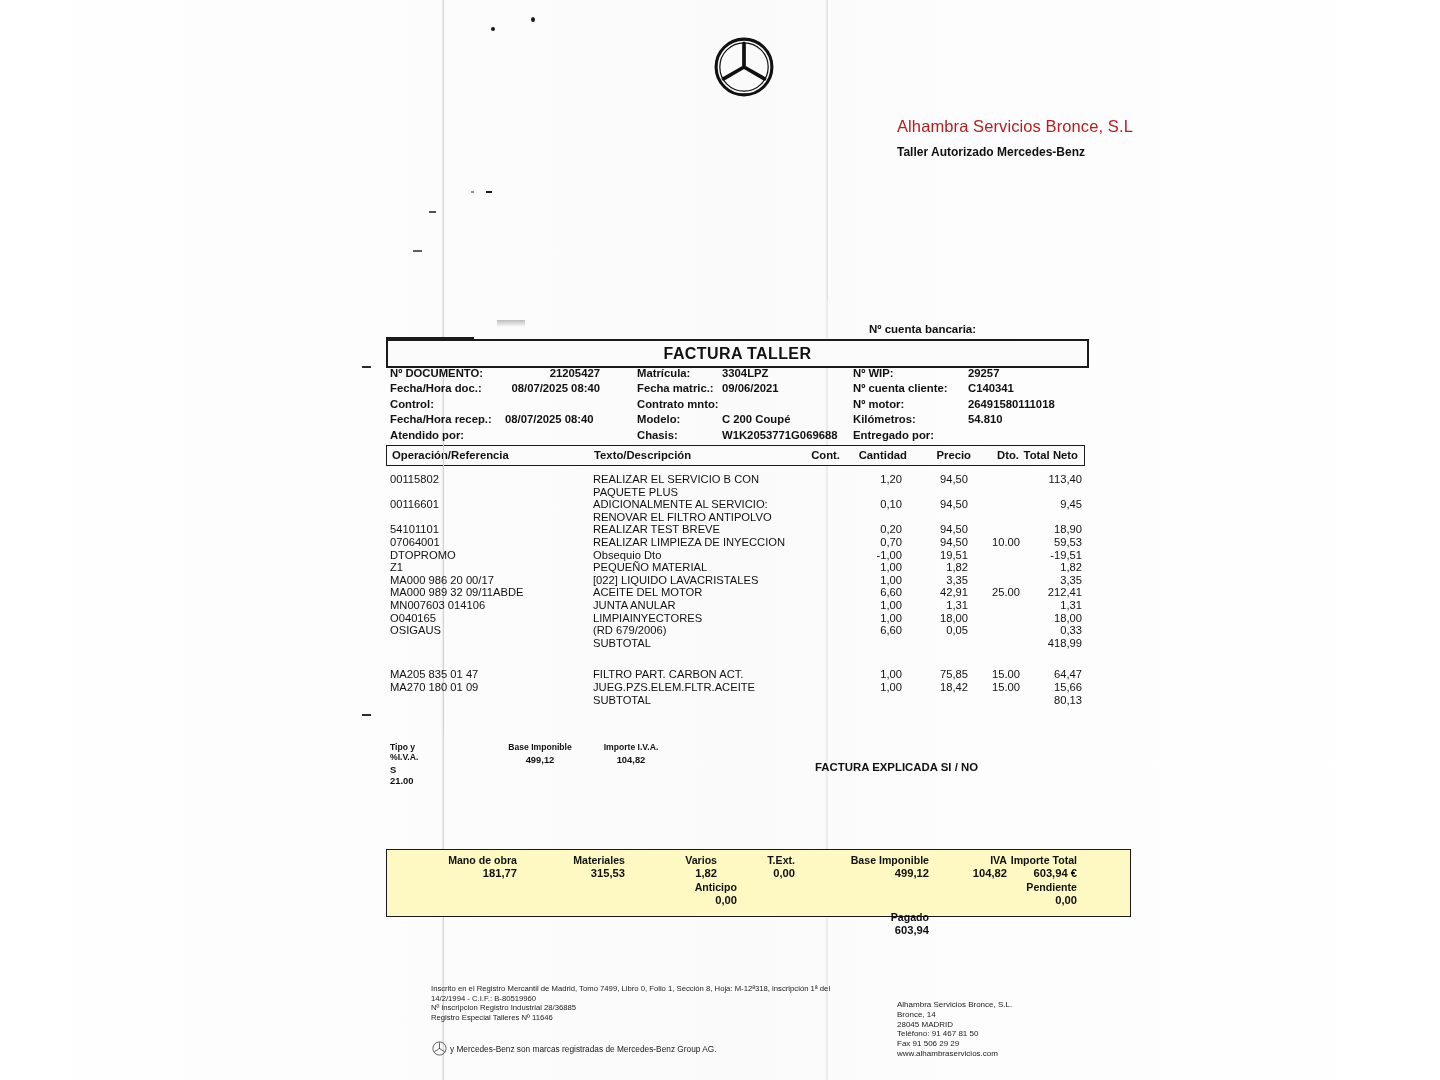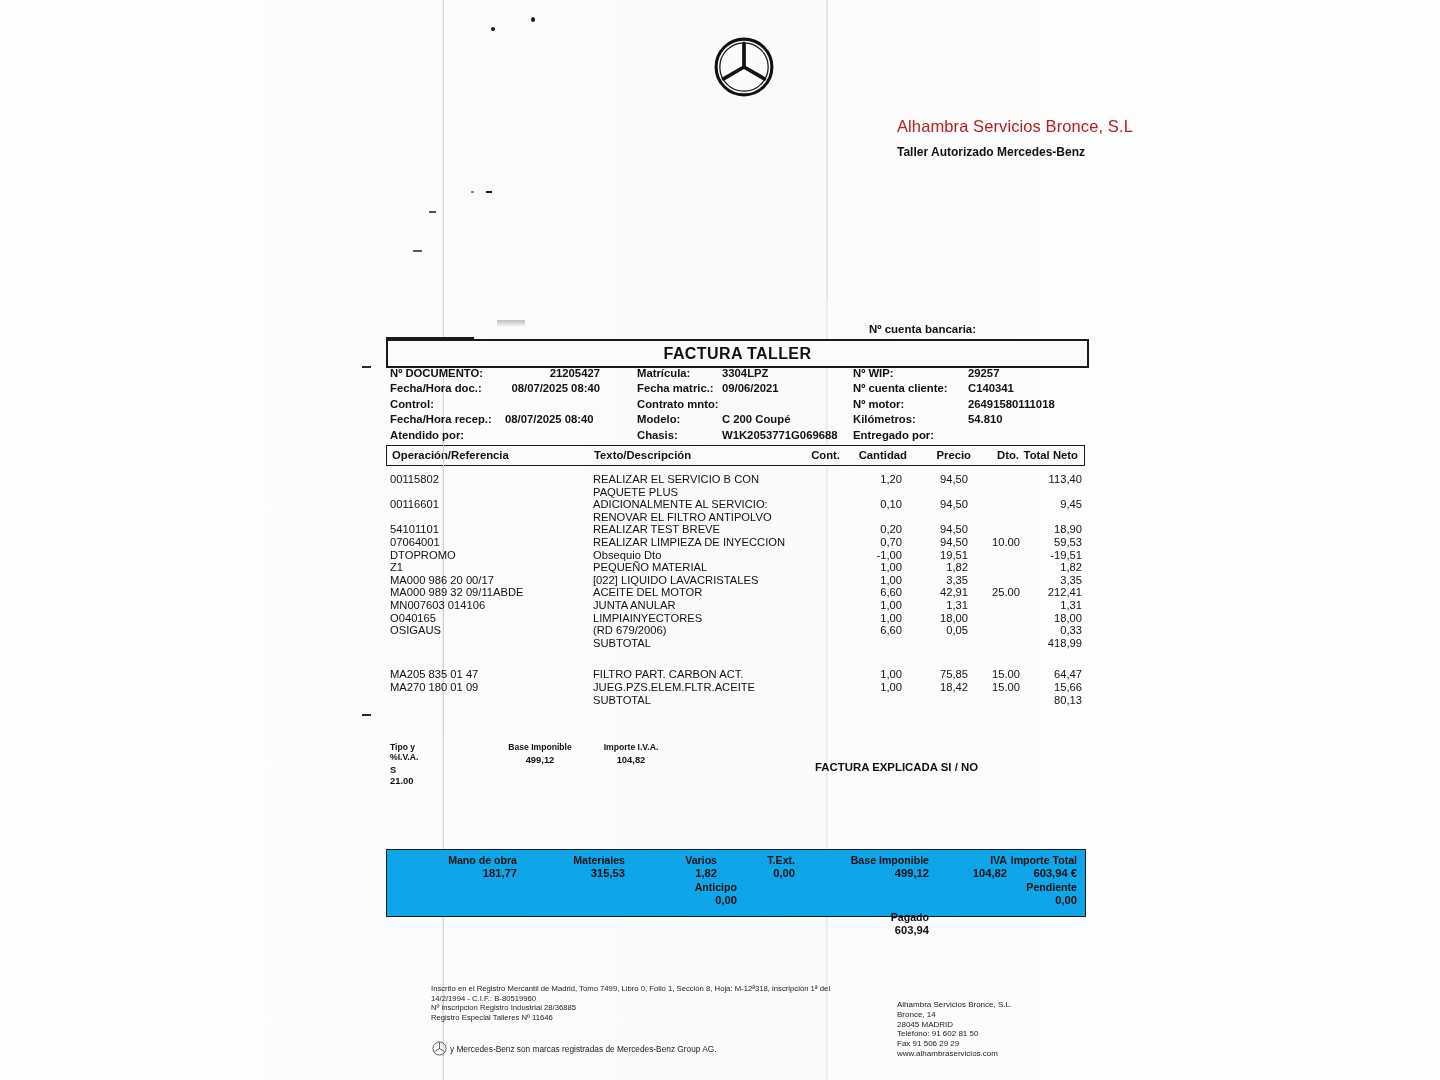--- a/index.html
+++ b/index.html
@@ -111,21 +111,21 @@
   .vat-col .lbl{font-size:8.6px;font-weight:700;}
   .vat-col .val{font-size:9.4px;font-weight:700;margin-top:2px;}
   .vat-col.v1{left:0;text-align:left;}
   .vat-col.v2{left:105px;width:90px;}
   .vat-col.v3{left:198px;width:86px;}
   #explicada{position:absolute;left:815px;top:761px;font-size:11.4px;font-weight:700;}
 
   
   #totals-box{
     position:absolute;left:386px;top:849px;width:698px;height:66px;
-    border:1.6px solid #1a1a1a;background:#0ea5e9;
+    border:1.6px solid #1a1a1a;background:#fef9c3;padding-left:45px;
   }
   .tot-cell{position:absolute;text-align:right;font-weight:700;}
   .tot-cell .lbl{font-size:10.6px;}
   .tot-cell .val{font-size:11.2px;margin-top:1px;}
 
   
   #legal{position:absolute;left:381px;top:918px;width:705px;font-size:8.6px;line-height:11.6px;color:#1a1a1a;}
 
   
   #reg{position:absolute;left:431px;top:984px;width:470px;font-size:7.7px;line-height:9.6px;color:#1a1a1a;}
@@ -482,21 +482,21 @@
   <div id="reg">
       <div>Inscrito en el Registro Mercantil de Madrid, Tomo 7499, Libro 0, Folio 1, Sección 8, Hoja: M-12ª318, inscripción 1ª del</div>
       <div>14/2/1994 - C.I.F.: B-80519960</div>
       <div>Nº inscripcion Registro Industrial 28/36885</div>
       <div>Registro Especial Talleres Nº 11646</div>
     </div>
   <div id="foot-addr">
       <div>Alhambra Servicios Bronce, S.L.</div>
       <div>Bronce, 14</div>
       <div>28045 MADRID</div>
-      <div>Teléfono: 91 602 81 50</div>
+      <div>Teléfono: 91 467 81 50</div>
       <div>Fax        91 506 29 29</div>
       <div>www.alhambraservicios.com</div>
     </div>
 
   <div id="tm-line">
     <span id="tm-star">
       <svg viewBox="0 0 100 100">
         <circle cx="50" cy="50" r="44" fill="none" stroke="#333" stroke-width="5"></circle>
         <path d="M50 50 L50 12 M50 50 L18 70 M50 50 L82 70" stroke="#333" stroke-width="5" stroke-linecap="round"></path>
       </svg>

